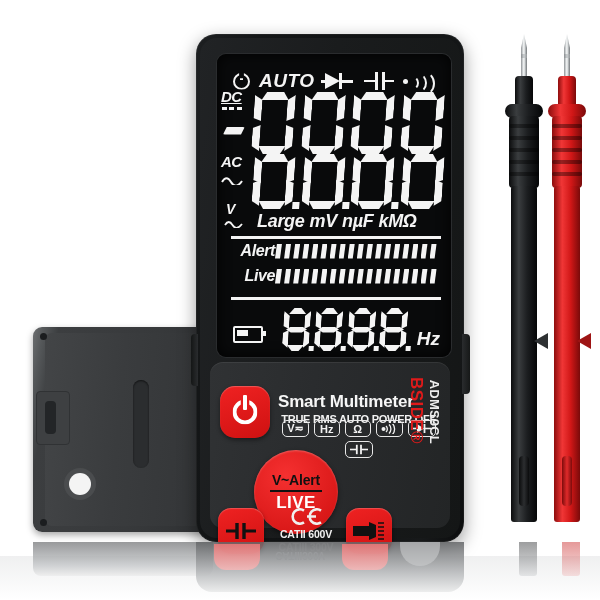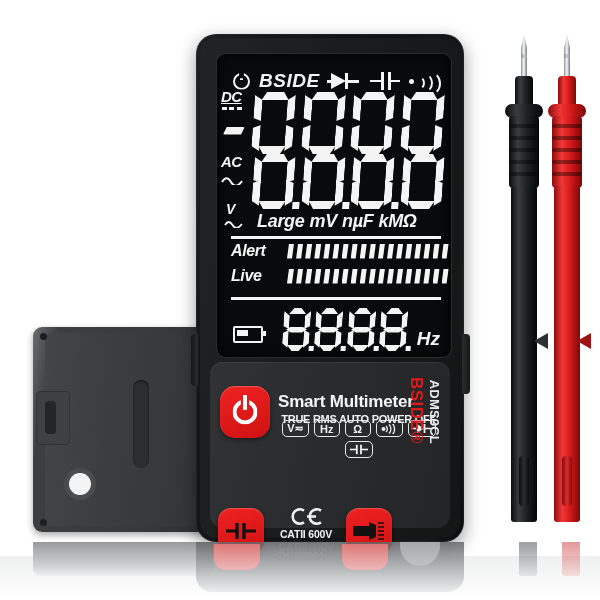--- a/index.html
+++ b/index.html
@@ -185,21 +185,21 @@
     font-family:"Liberation Sans", sans-serif;font-weight:bold;font-style:italic;
     font-size:18px;color:#f4f4f4;letter-spacing:-.3px;
   }
   .units-row .u{white-space:nowrap;}
 
   .hr-line{position:absolute;left:14px;width:210px;height:2.5px;background:#f4f4f4;}
   .hr1{top:182px;}
   .hr2{top:243px;}
 
   
-  .bar-row{position:absolute;left:14px;height:22px;display:flex;align-items:center;}
+  .bar-row{position:absolute;left:2px;height:22px;display:flex;align-items:center;text-align:right;}
   .bar-row .lab{
     font-family:"Liberation Sans", sans-serif;font-weight:bold;font-style:italic;
     font-size:16px;color:#f4f4f4;width:56px;letter-spacing:-.4px;
   }
   .bar-row .bars{display:flex;gap:2.1px;}
   .bar-row .bars i{display:block;width:7px;height:15px;background:#f4f4f4;
                    clip-path:polygon(2px 0,100% 0,calc(100% - 2px) 100%,0 100%);}
   .br1{top:186px;}
   .br2{top:211px;}
 
@@ -441,21 +441,21 @@
     <div class="side-nub-l"></div>
     <div class="side-nub"></div>
     <div class="meter-inner">
 
       <div class="lcd">
 
         <div class="ann-top">
           <span class="glyph">
             <span class="ico-power"></span>
           </span>
-          <span class="txt-auto">BSIDE</span>
+          <span class="txt-auto">AUTO</span>
           <span class="glyph">
             <span class="ico-diode">
                 <i class="lead1"></i>
                 <i class="tri"></i>
                 <i class="bar"></i>
                 <i class="lead2"></i>
               </span>
           </span>
           <span class="glyph">
             <span class="ico-cap">
@@ -712,20 +712,25 @@
           <span class="badge">
             <svg width="18" height="11" viewBox="0 0 18 11">
               <path d="M0 5.5 H6.5" stroke="#f2f2f2" stroke-width="1.6"></path>
               <path d="M6.8 0.8 V10.2" stroke="#f2f2f2" stroke-width="1.8"></path>
               <path d="M11 0.8 V10.2" stroke="#f2f2f2" stroke-width="1.8"></path>
               <path d="M11.3 5.5 H18" stroke="#f2f2f2" stroke-width="1.6"></path>
             </svg>
           </span>
         </div>
 
+        <div class="btn-live">
+          <span class="t1">V~Alert</span>
+          <span class="rule"></span>
+          <span class="t2">LIVE</span>
+        </div>
 
         <div class="btn-cap">
           <svg width="30" height="18" viewBox="0 0 30 18" style="position:absolute;left:8px;top:14px;">
             <path d="M0 9 H10" stroke="#111" stroke-width="3"></path>
             <path d="M11 1 V17" stroke="#111" stroke-width="3.4"></path>
             <path d="M18 1 V17" stroke="#111" stroke-width="3.4"></path>
             <path d="M19 9 H30" stroke="#111" stroke-width="3"></path>
           </svg>
         </div>
 

